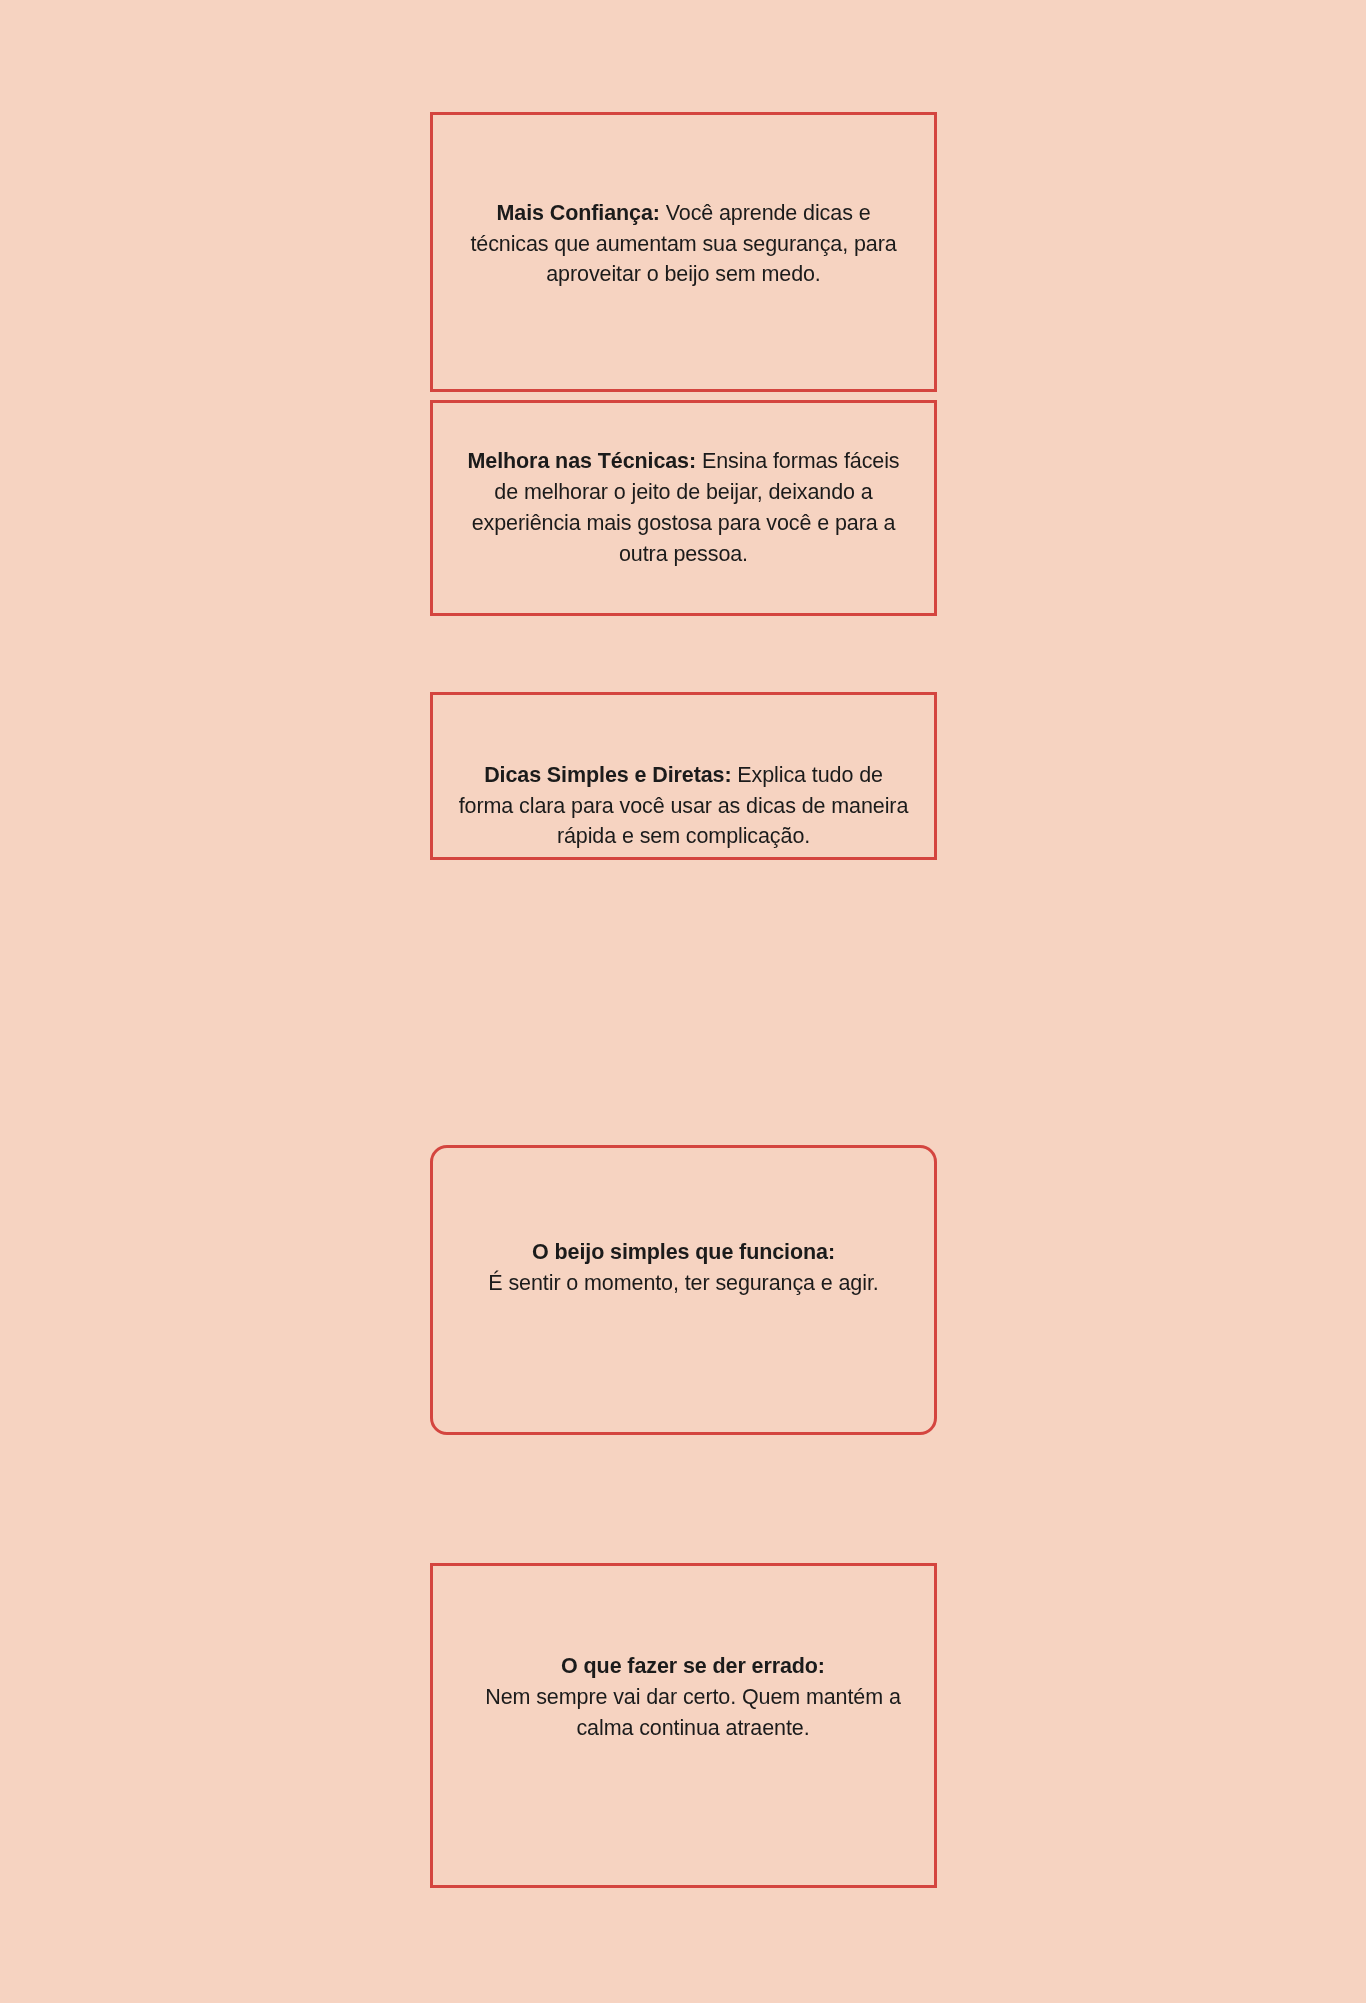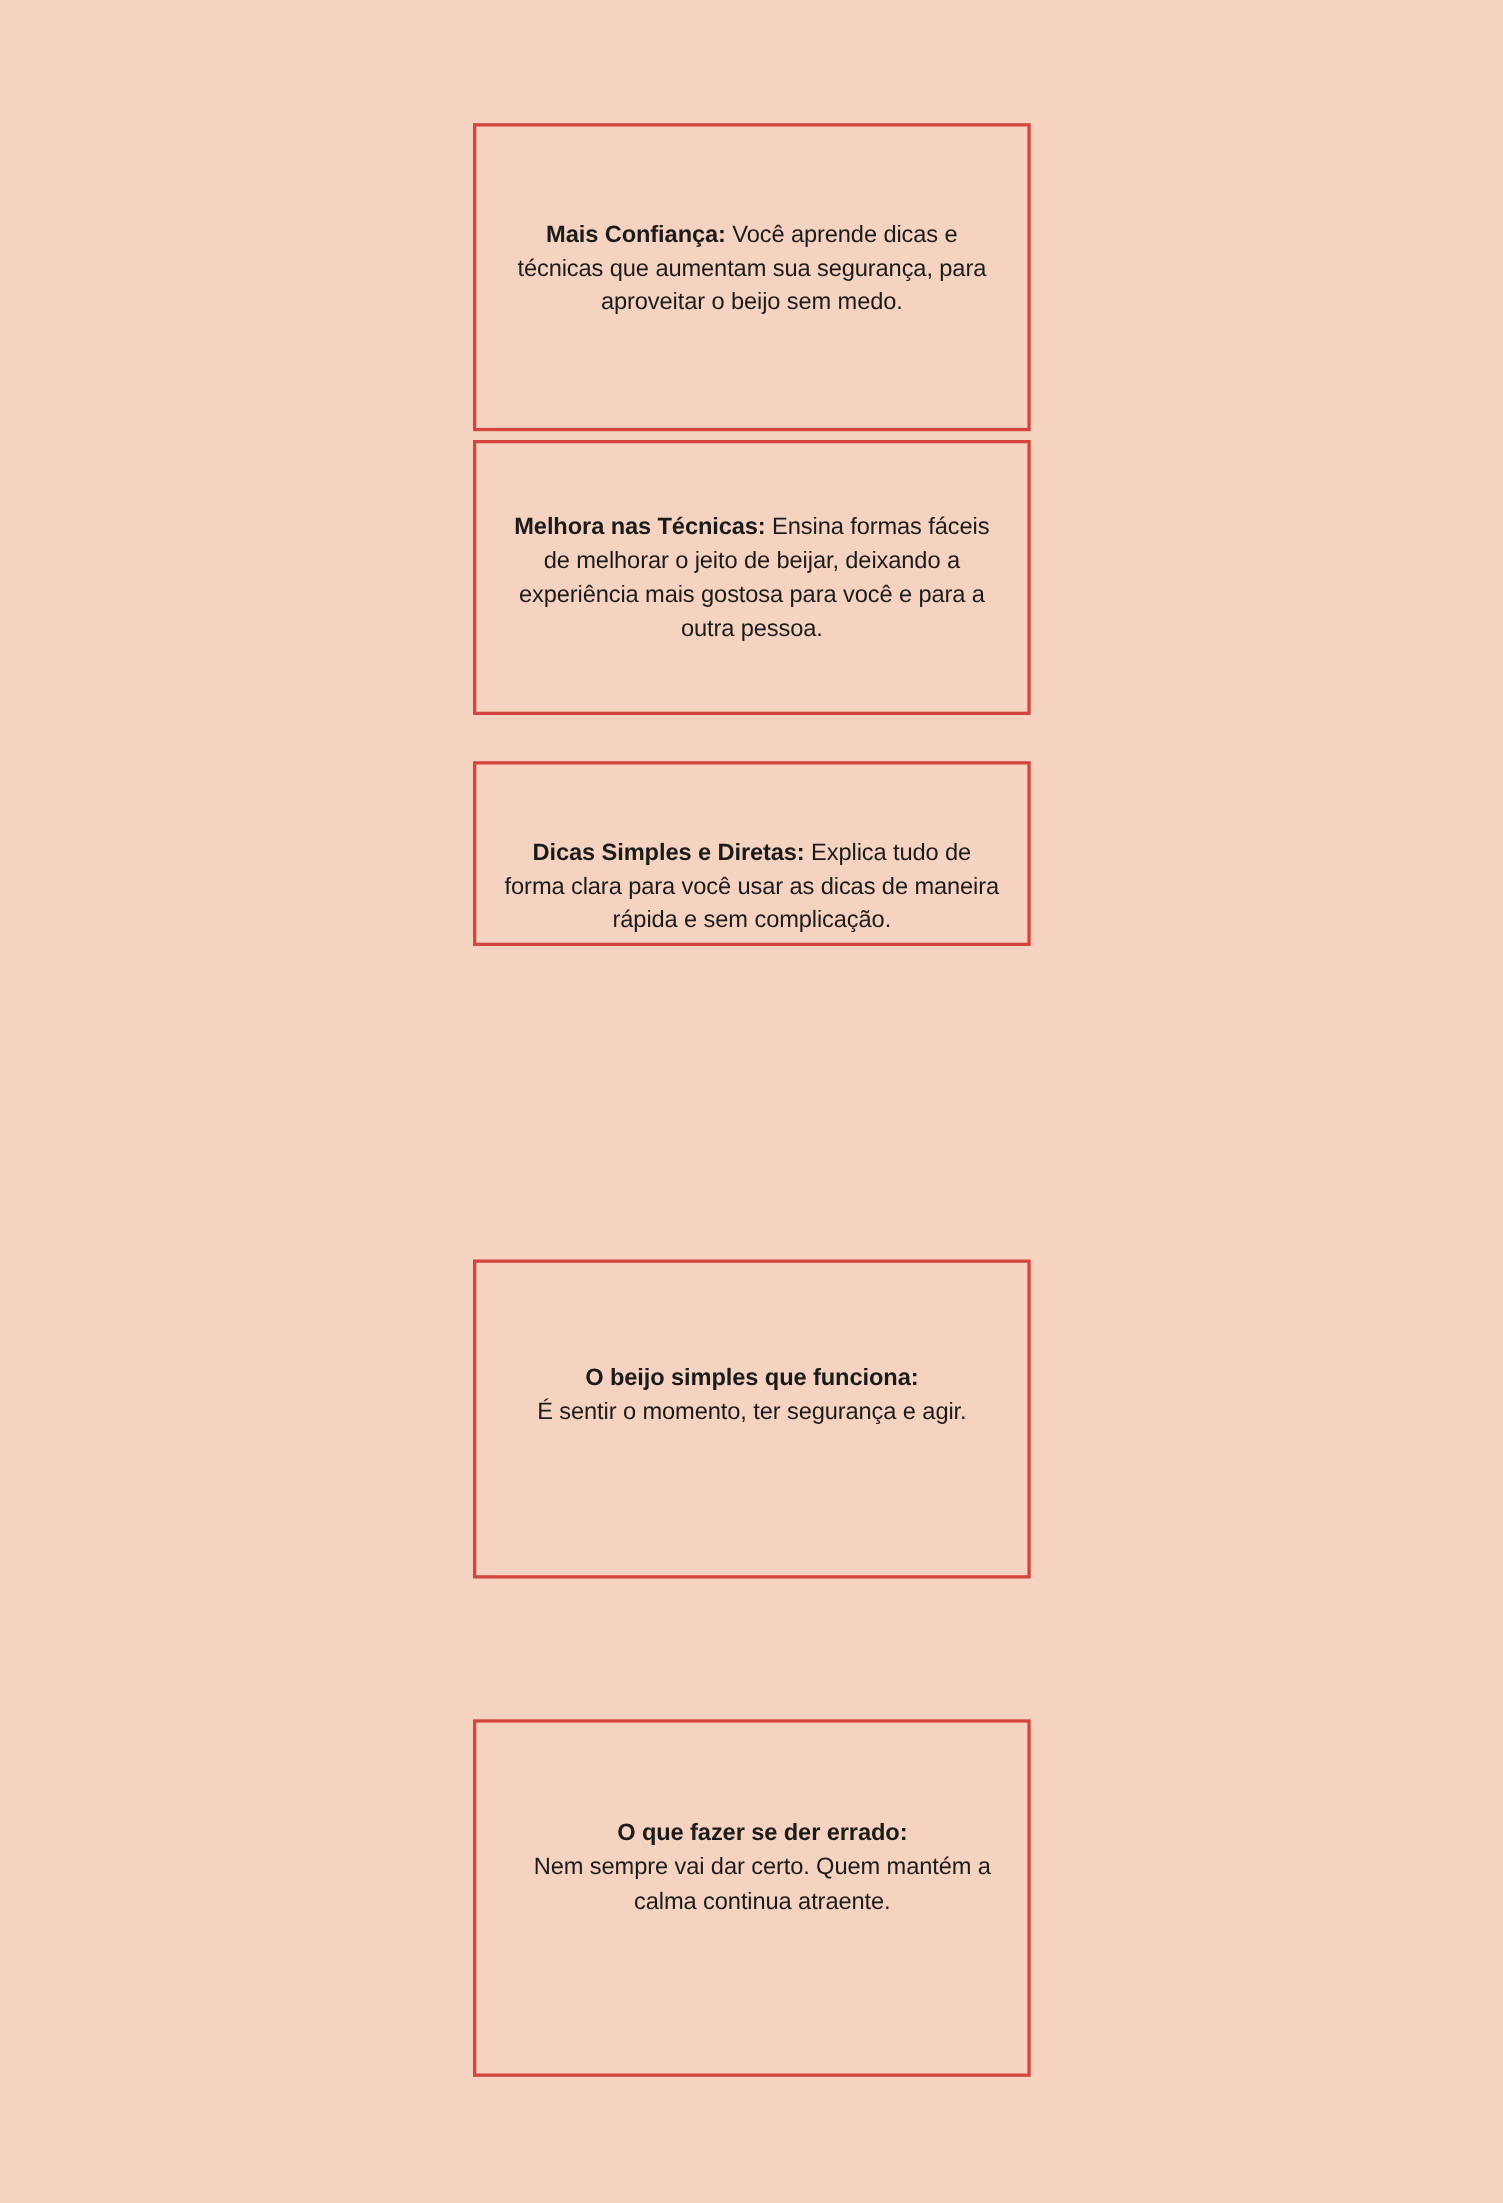--- a/index.html
+++ b/index.html
@@ -40,23 +40,23 @@
     color: #1b1b1b;
     font-size: 21.5px;
     line-height: 1.44;
     font-family: "Liberation Sans", sans-serif;
     letter-spacing: -0.1px;
   }
   .card-text b {
     font-weight: 700;
   }
   .card-1 { top: 112px;  height: 280px; }
-  .card-2 { top: 400px;  height: 250px; align-items: center; }
+  .card-2 { top: 400px;  height: 216px; align-items: center; }
   .card-3 { top: 692px;  height: 168px; }
-  .card-4 { top: 1145px; height: 290px; }
+  .card-4 { top: 1145px; height: 290px; border-radius: 17px; }
   .card-5 { top: 1563px; height: 325px; }
 
   
   .card-1 .card-text { transform: translateY(-8px); }
   .card-2 .card-text { transform: translateY(0px); }
   .card-3 .card-text { transform: translateY(30px); }
   .card-4 .card-text { transform: translateY(-22px); }
   .card-5 .card-text { transform: translateY(-28px); }
 
   .title-line {

